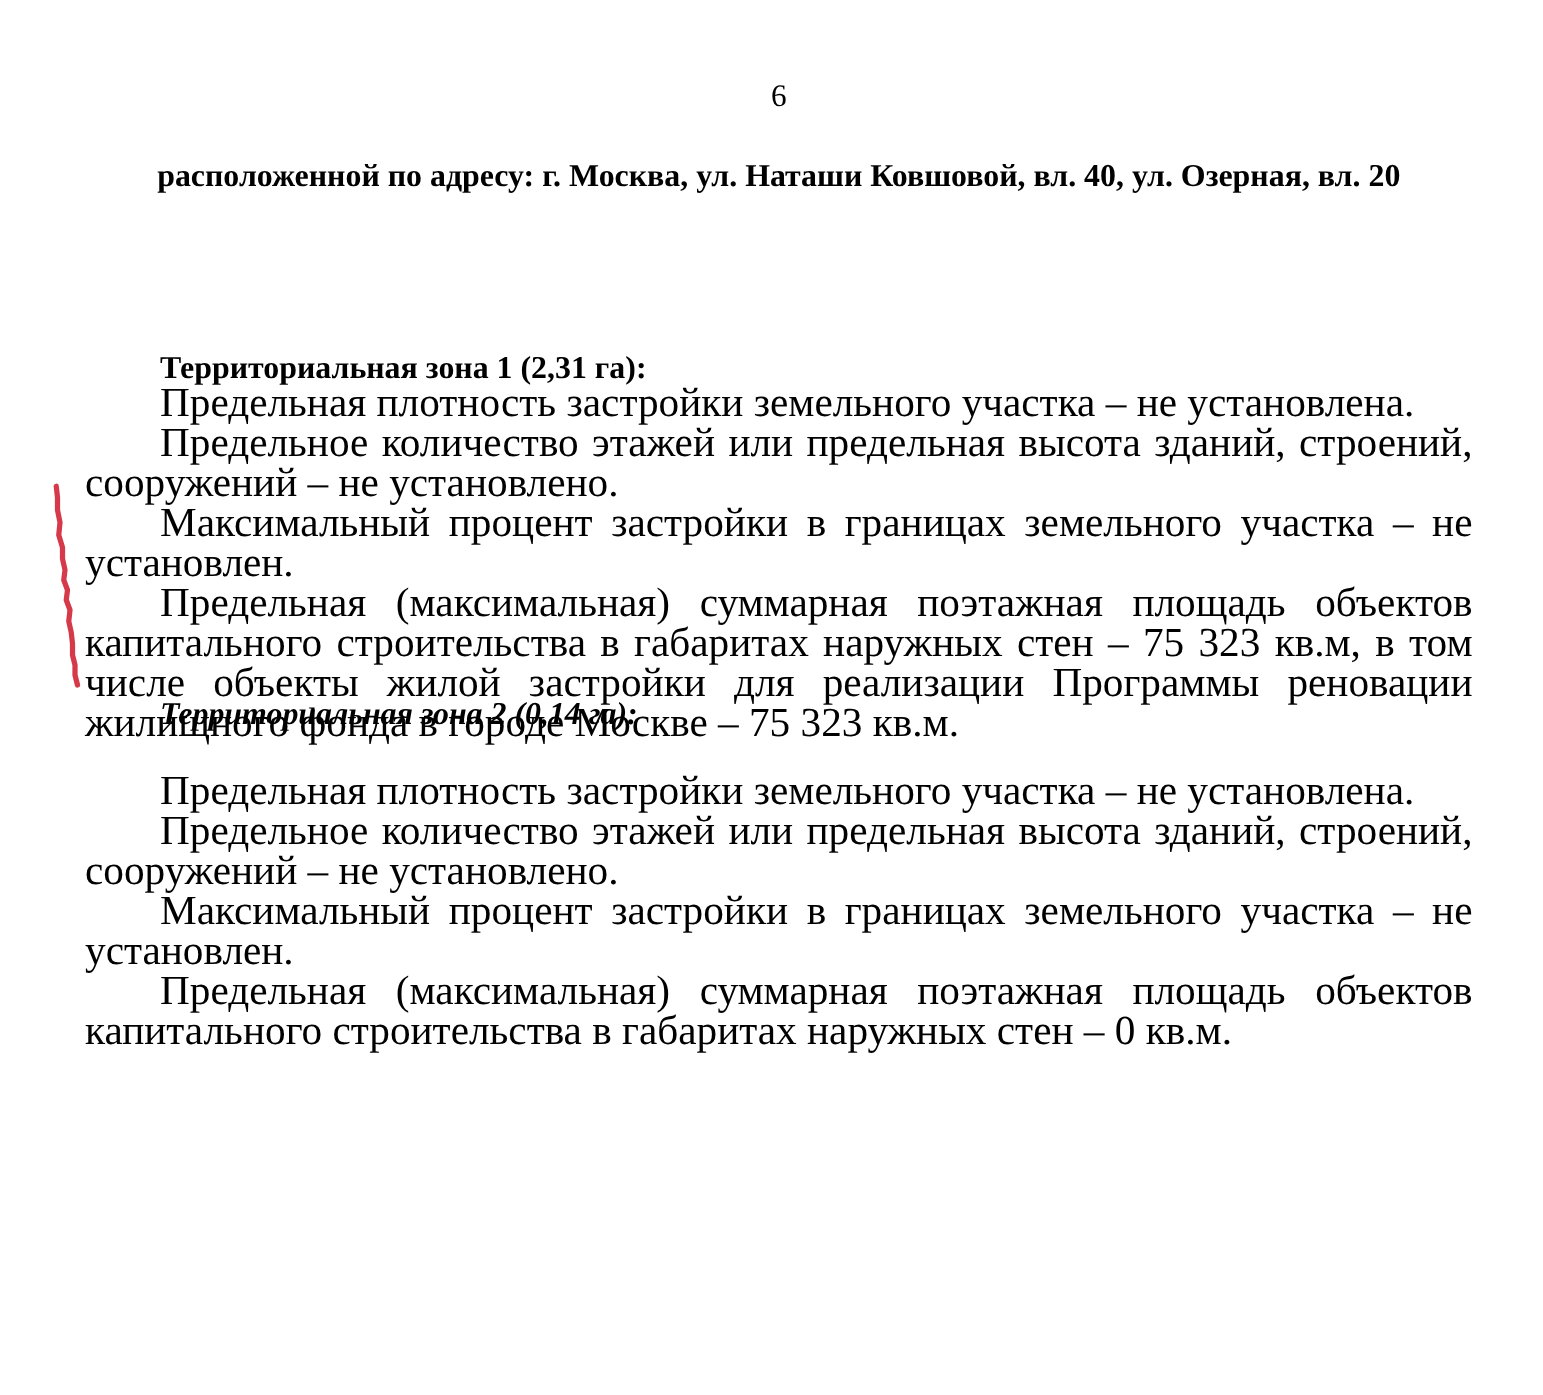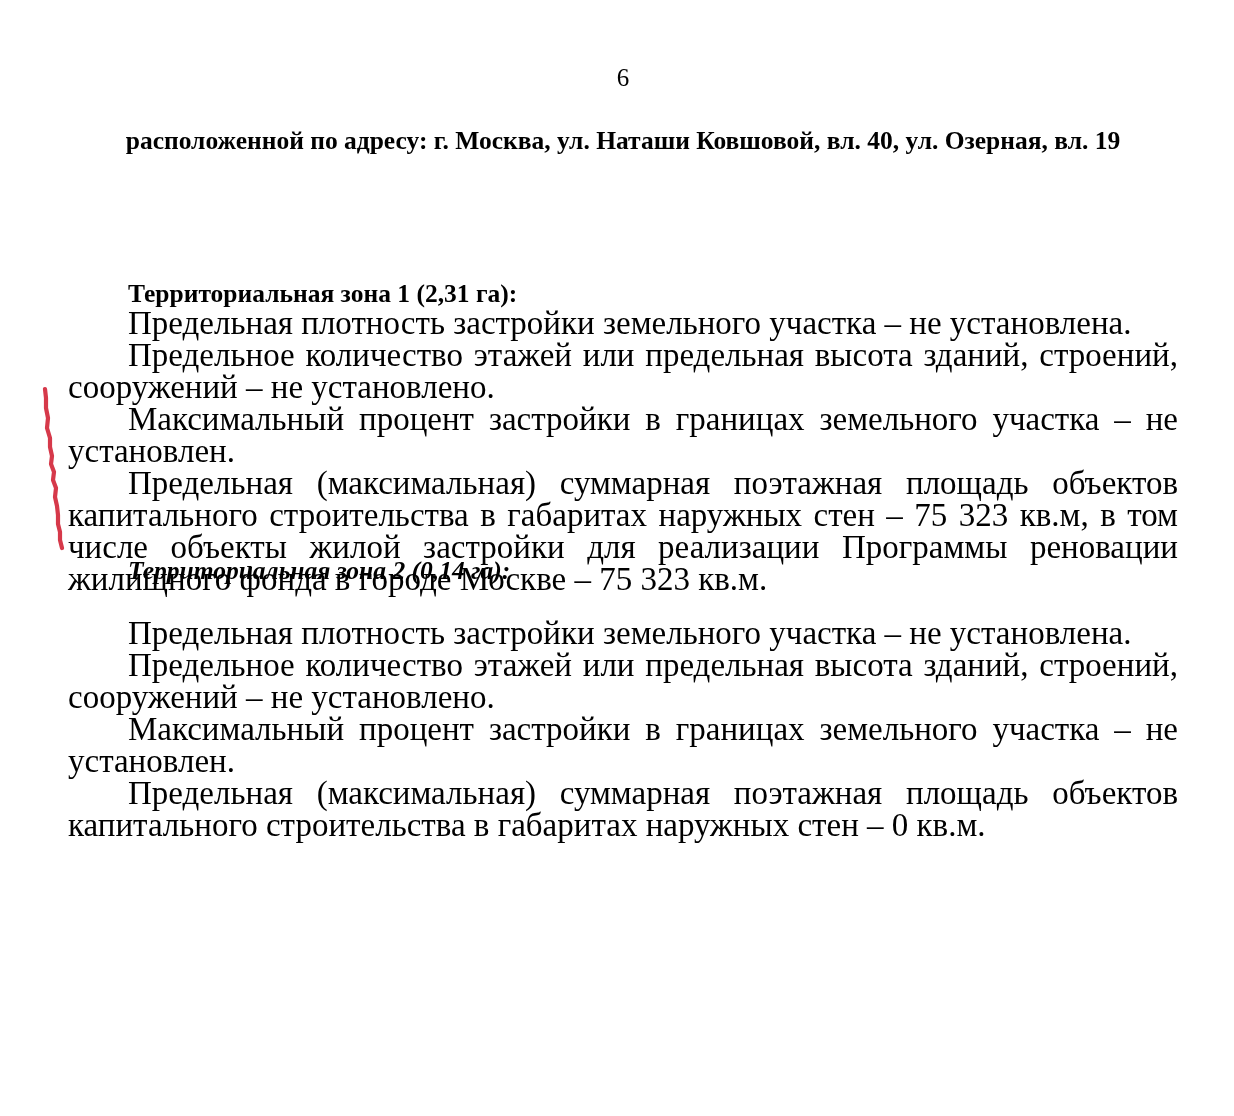--- a/index.html
+++ b/index.html
@@ -71,21 +71,21 @@
   }
 </style>
 </head>
 <body>
 
 <div class="page">
 
   <div class="page-number">6</div>
 
   <div class="doc-title">
-    <div>расположенной по адресу: г. Москва, ул. Наташи Ковшовой, вл. 40, ул. Озерная, вл. 19</div>
+    <div>расположенной по адресу: г. Москва, ул. Наташи Ковшовой, вл. 40, ул. Озерная, вл. 20</div>
   </div>
 
   <div class="zone-heading z1">Территориальная зона 1 (2,31 га):</div>
 
   <div class="zone-body z1">
     <p>Предельная плотность застройки земельного участка – не установлена.</p>
     <p>Предельное количество этажей или предельная высота зданий, строений, сооружений – не установлено.</p>
     <p>Максимальный процент застройки в границах земельного участка – не установлен.</p>
     <p>Предельная (максимальная) суммарная поэтажная площадь объектов капитального строительства в габаритах наружных стен – 75 323 кв.м, в том числе объекты жилой застройки для реализации Программы реновации жилищного фонда в городе Москве – 75 323 кв.м.</p>
   </div>

